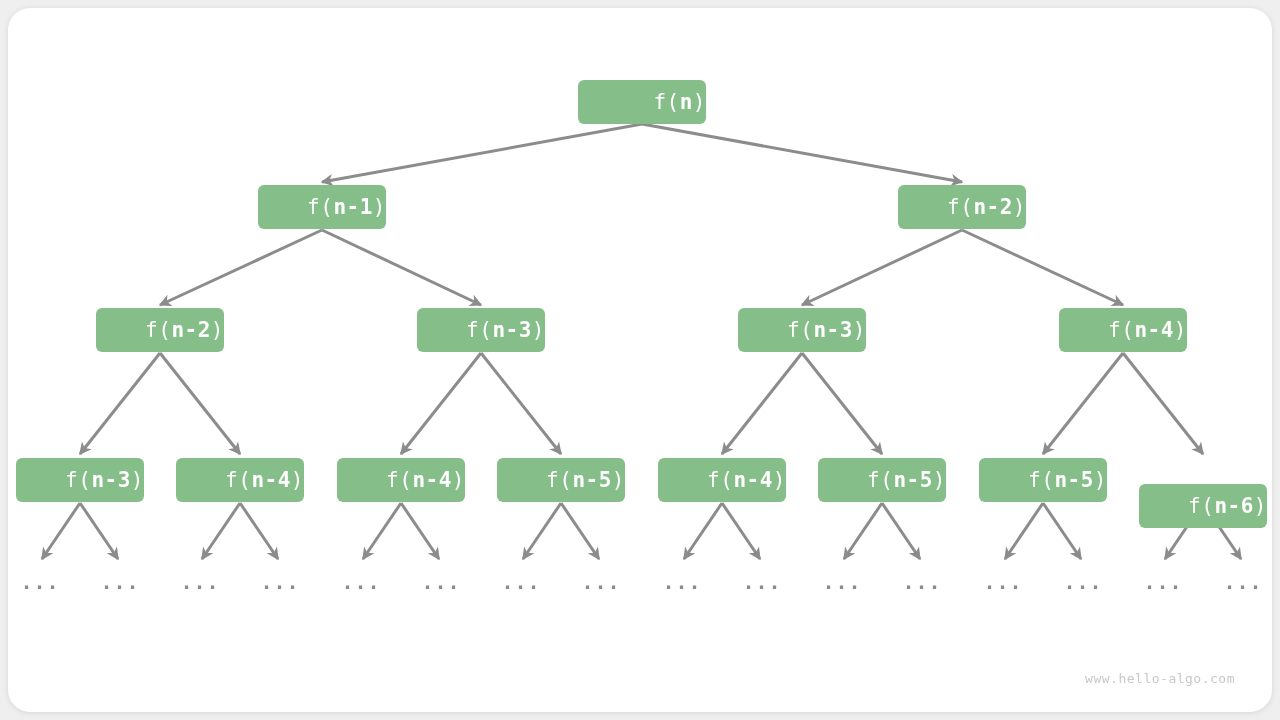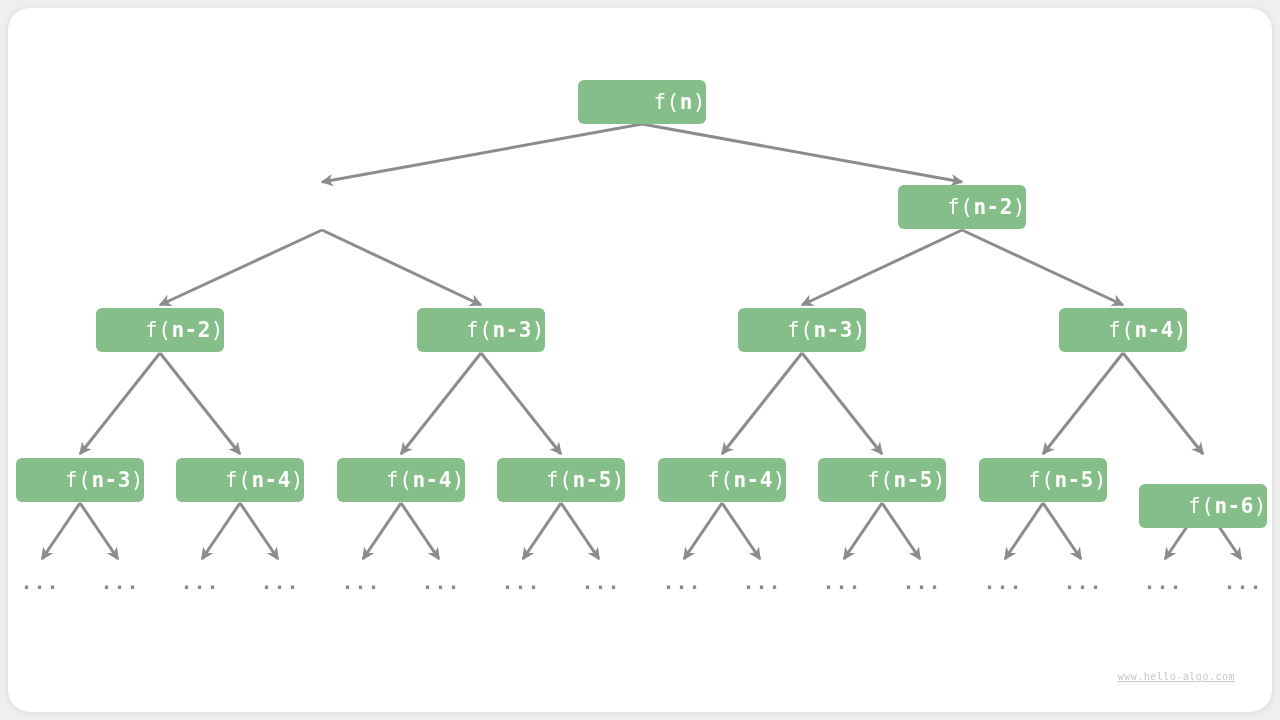--- a/index.html
+++ b/index.html
@@ -45,23 +45,22 @@
     color:var(--dots);
     font-size:20px;
     font-weight:700;
     letter-spacing:1px;
     line-height:24px;
   }
   .watermark{
     position:absolute;
     right:45px; top:671px;
     color:var(--watermark);
-    font-size:10px;
+    font-size:13px;
     letter-spacing:0.5px;
-    text-decoration:underline;
   }
 </style>
 </head>
 <body>
 
 <div class="card"></div>
 
 <div class="stage">
 
   <svg class="edges" viewBox="0 0 1280 720" xmlns="http://www.w3.org/2000/svg">
@@ -101,20 +100,21 @@
     <line x1="882" y1="503" x2="844" y2="559" marker-end="url(#arrow)"></line>
     <line x1="882" y1="503" x2="920" y2="559" marker-end="url(#arrow)"></line>
     <line x1="1043" y1="503" x2="1005" y2="559" marker-end="url(#arrow)"></line>
     <line x1="1043" y1="503" x2="1081" y2="559" marker-end="url(#arrow)"></line>
     <line x1="1203" y1="503" x2="1165" y2="559" marker-end="url(#arrow)"></line>
     <line x1="1203" y1="503" x2="1241" y2="559" marker-end="url(#arrow)"></line>
   </svg>
 
   <div class="node" style="left:578px;top:80px"><span class="pre">f(</span><span class="arg">n</span><span class="post">)</span></div>
 
+  <div class="node" style="left:258px;top:185px"><span class="pre">f(</span><span class="arg">n-1</span><span class="post">)</span></div>
   <div class="node" style="left:898px;top:185px"><span class="pre">f(</span><span class="arg">n-2</span><span class="post">)</span></div>
 
   <div class="node" style="left:96px;top:308px"><span class="pre">f(</span><span class="arg">n-2</span><span class="post">)</span></div>
   <div class="node" style="left:417px;top:308px"><span class="pre">f(</span><span class="arg">n-3</span><span class="post">)</span></div>
   <div class="node" style="left:738px;top:308px"><span class="pre">f(</span><span class="arg">n-3</span><span class="post">)</span></div>
   <div class="node" style="left:1059px;top:308px"><span class="pre">f(</span><span class="arg">n-4</span><span class="post">)</span></div>
 
   <div class="node" style="left:16px;top:458px"><span class="pre">f(</span><span class="arg">n-3</span><span class="post">)</span></div>
   <div class="node" style="left:176px;top:458px"><span class="pre">f(</span><span class="arg">n-4</span><span class="post">)</span></div>
   <div class="node" style="left:337px;top:458px"><span class="pre">f(</span><span class="arg">n-4</span><span class="post">)</span></div>

